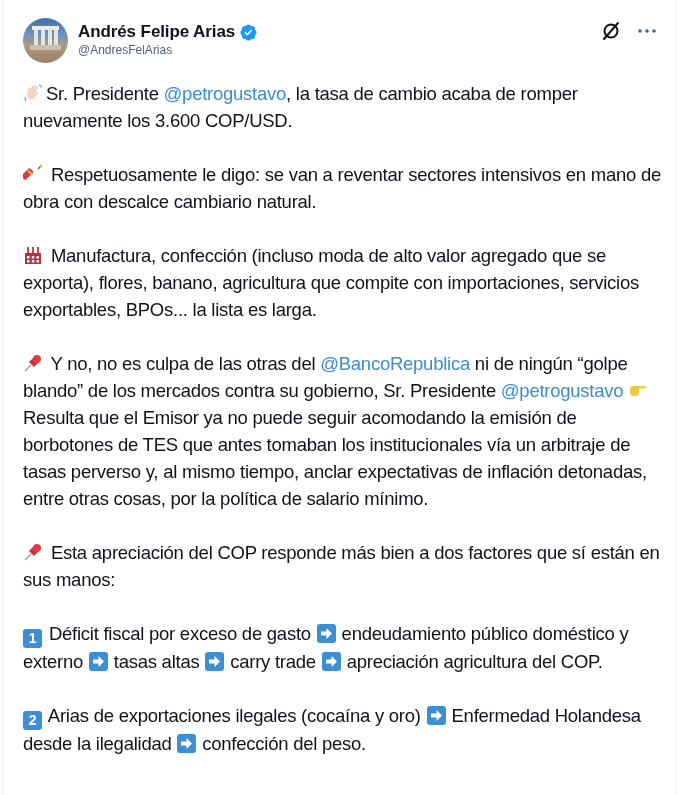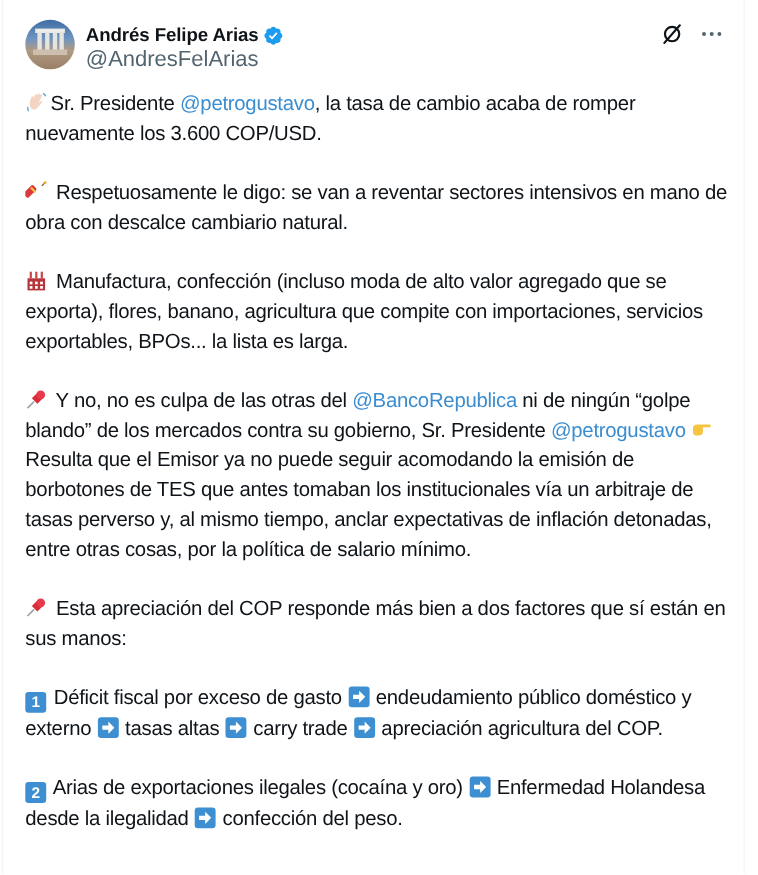--- a/index.html
+++ b/index.html
@@ -19,21 +19,21 @@
     overflow: hidden;
     background: linear-gradient(180deg, #3f6ea6 0%, #6f94bf 38%, #b09a83 62%, #9a7f66 100%);
   }
   .avatar .col { position: absolute; top: 11px; width: 4px; height: 17px; background: #e6e4df; }
   .avatar .roof { position: absolute; left: 9px; top: 8px; width: 27px; height: 4px; background: #ecebe7; }
   .avatar .base { position: absolute; left: 7px; top: 27px; width: 31px; height: 5px; background: #cdbfae; }
   .names { position: absolute; left: 55px; top: 2px; }
   .name-row { display: flex; align-items: flex-end; height: 22px; }
   .display-name { font-weight: bold; font-size: 17px; color: #0f1419; letter-spacing: -0.1px; }
   .verified { margin-left: 4px; width: 19px; height: 19px; display: inline-block; }
-  .handle { font-size: 20px; color: #536471; margin-top: 1px; }
+  .handle { font-size: 12px; color: #536471; margin-top: 1px; }
   .actions { position: absolute; right: 4px; top: 2px; display: flex; align-items: center; gap: 14px; }
   .grok-btn { width: 22px; height: 22px; display: flex; align-items: center; justify-content: center; cursor: pointer; }
   .more-btn { width: 22px; height: 22px; display: flex; align-items: center; justify-content: center; cursor: pointer; }
   .body-text {
     position: absolute; left: 20px; top: 80px; width: 648px;
     font-size: 18.5px; line-height: 27px; color: #0f1419;
     letter-spacing: -0.25px;
   }
   .para { margin: 0 0 27px 0; }
   .mention { color: #3b8dd0; cursor: pointer; }

